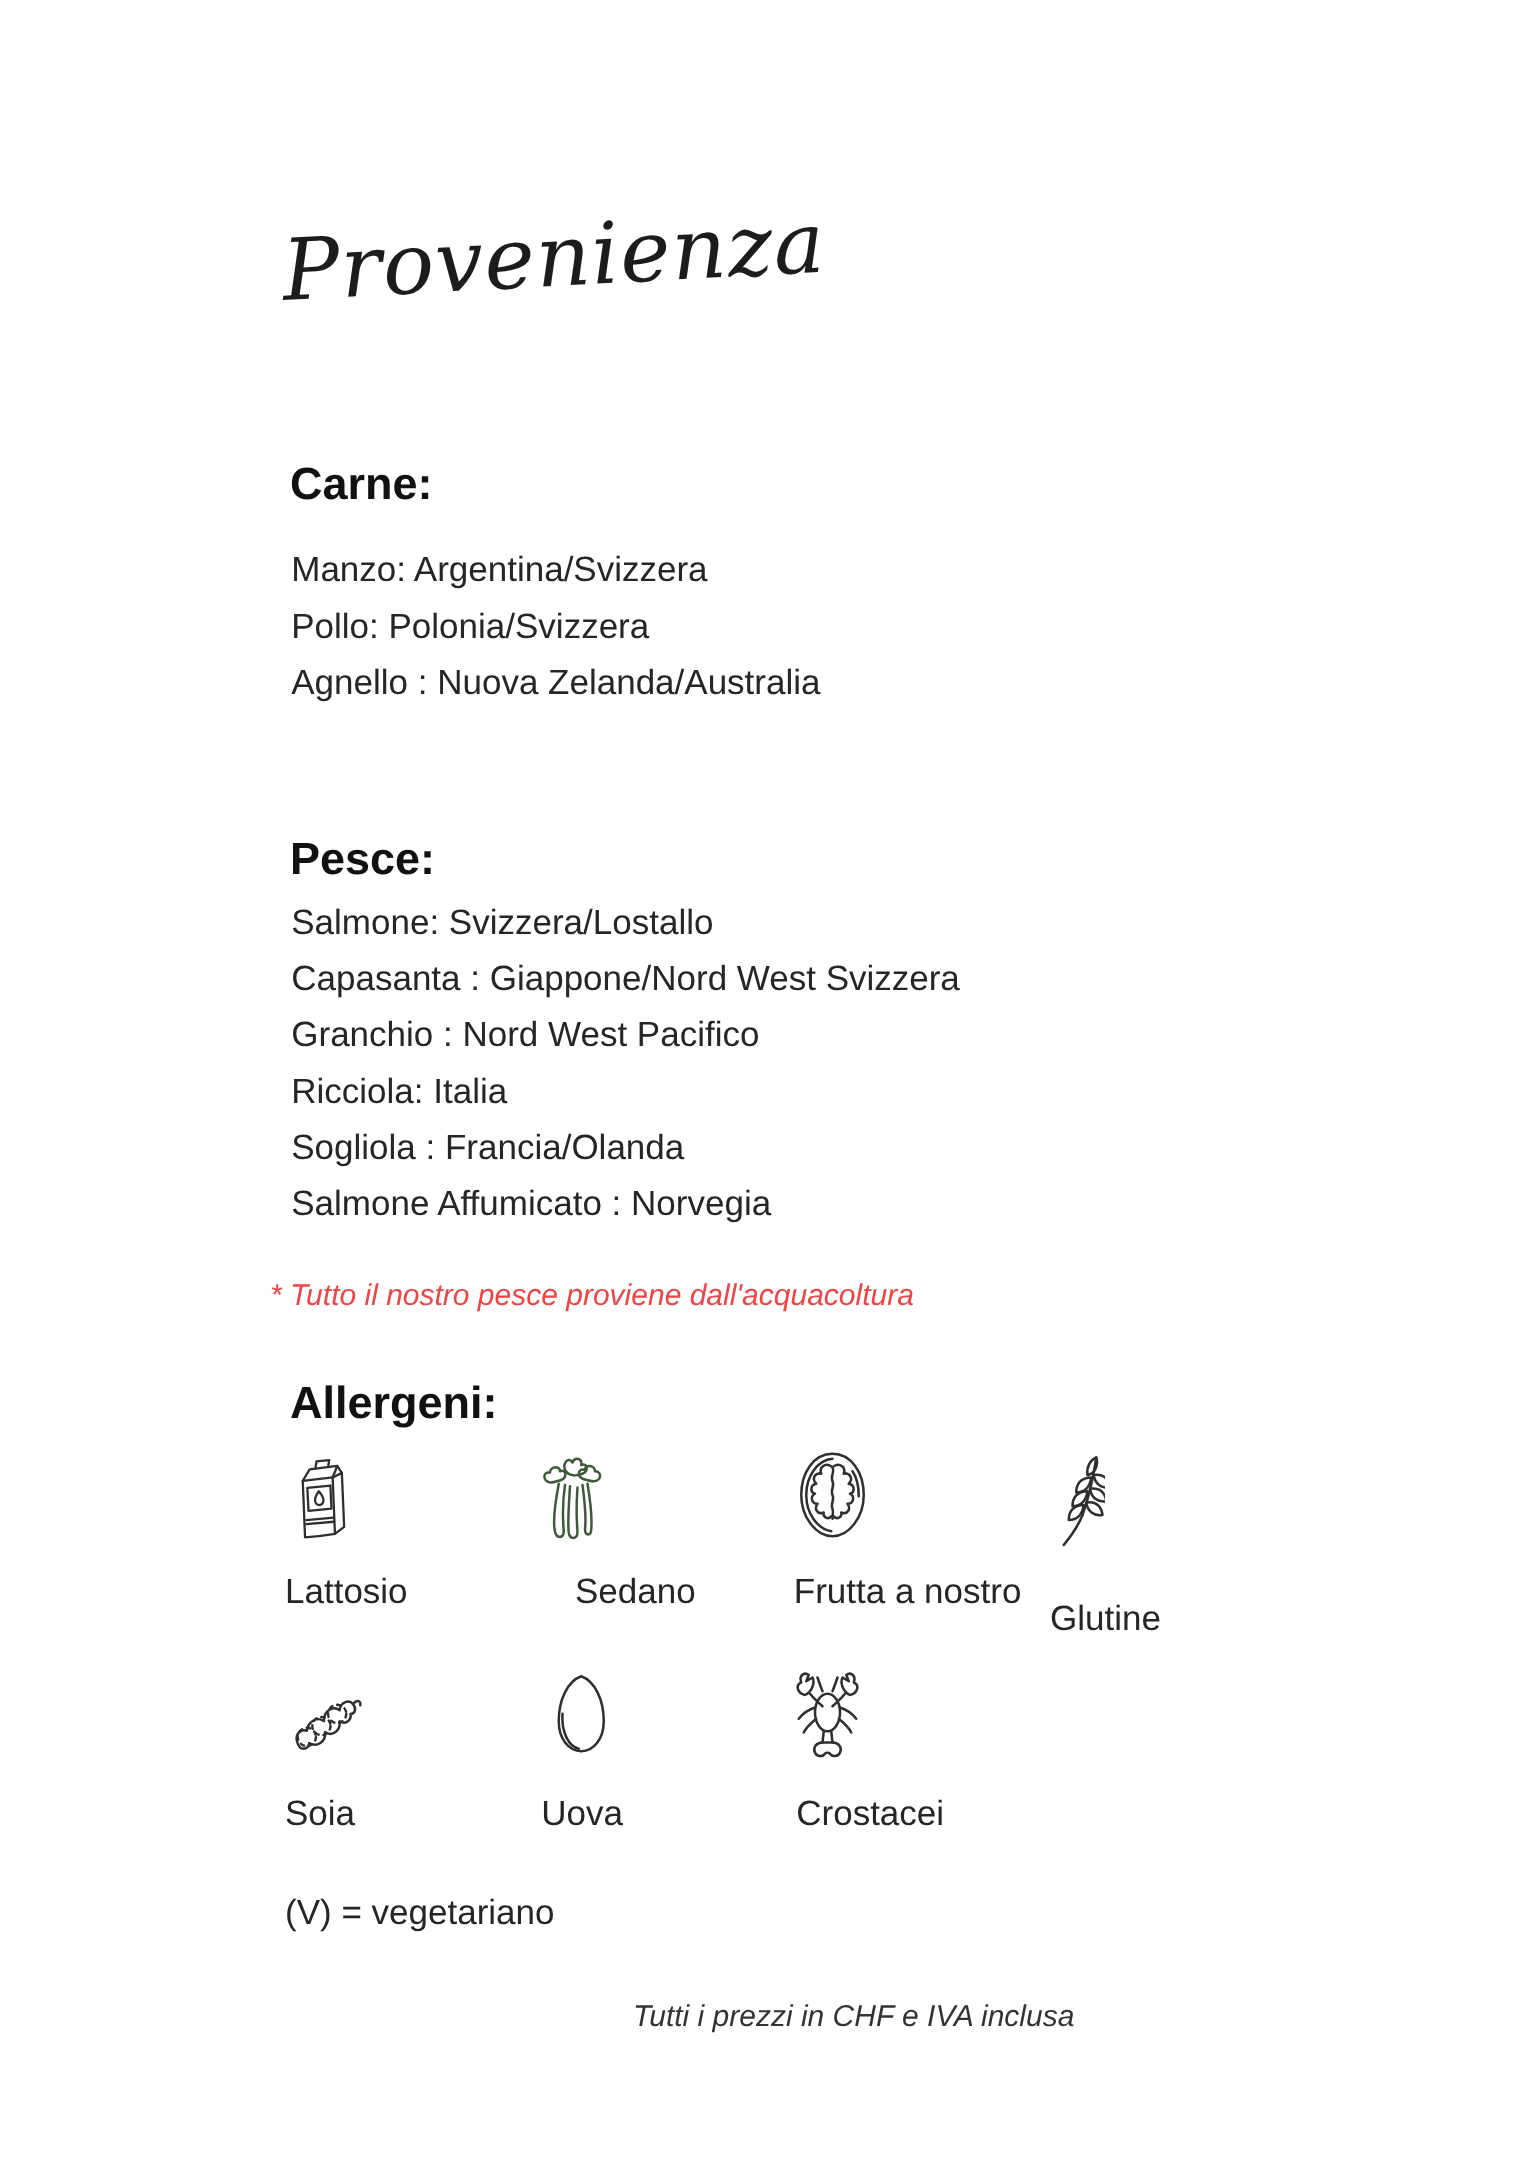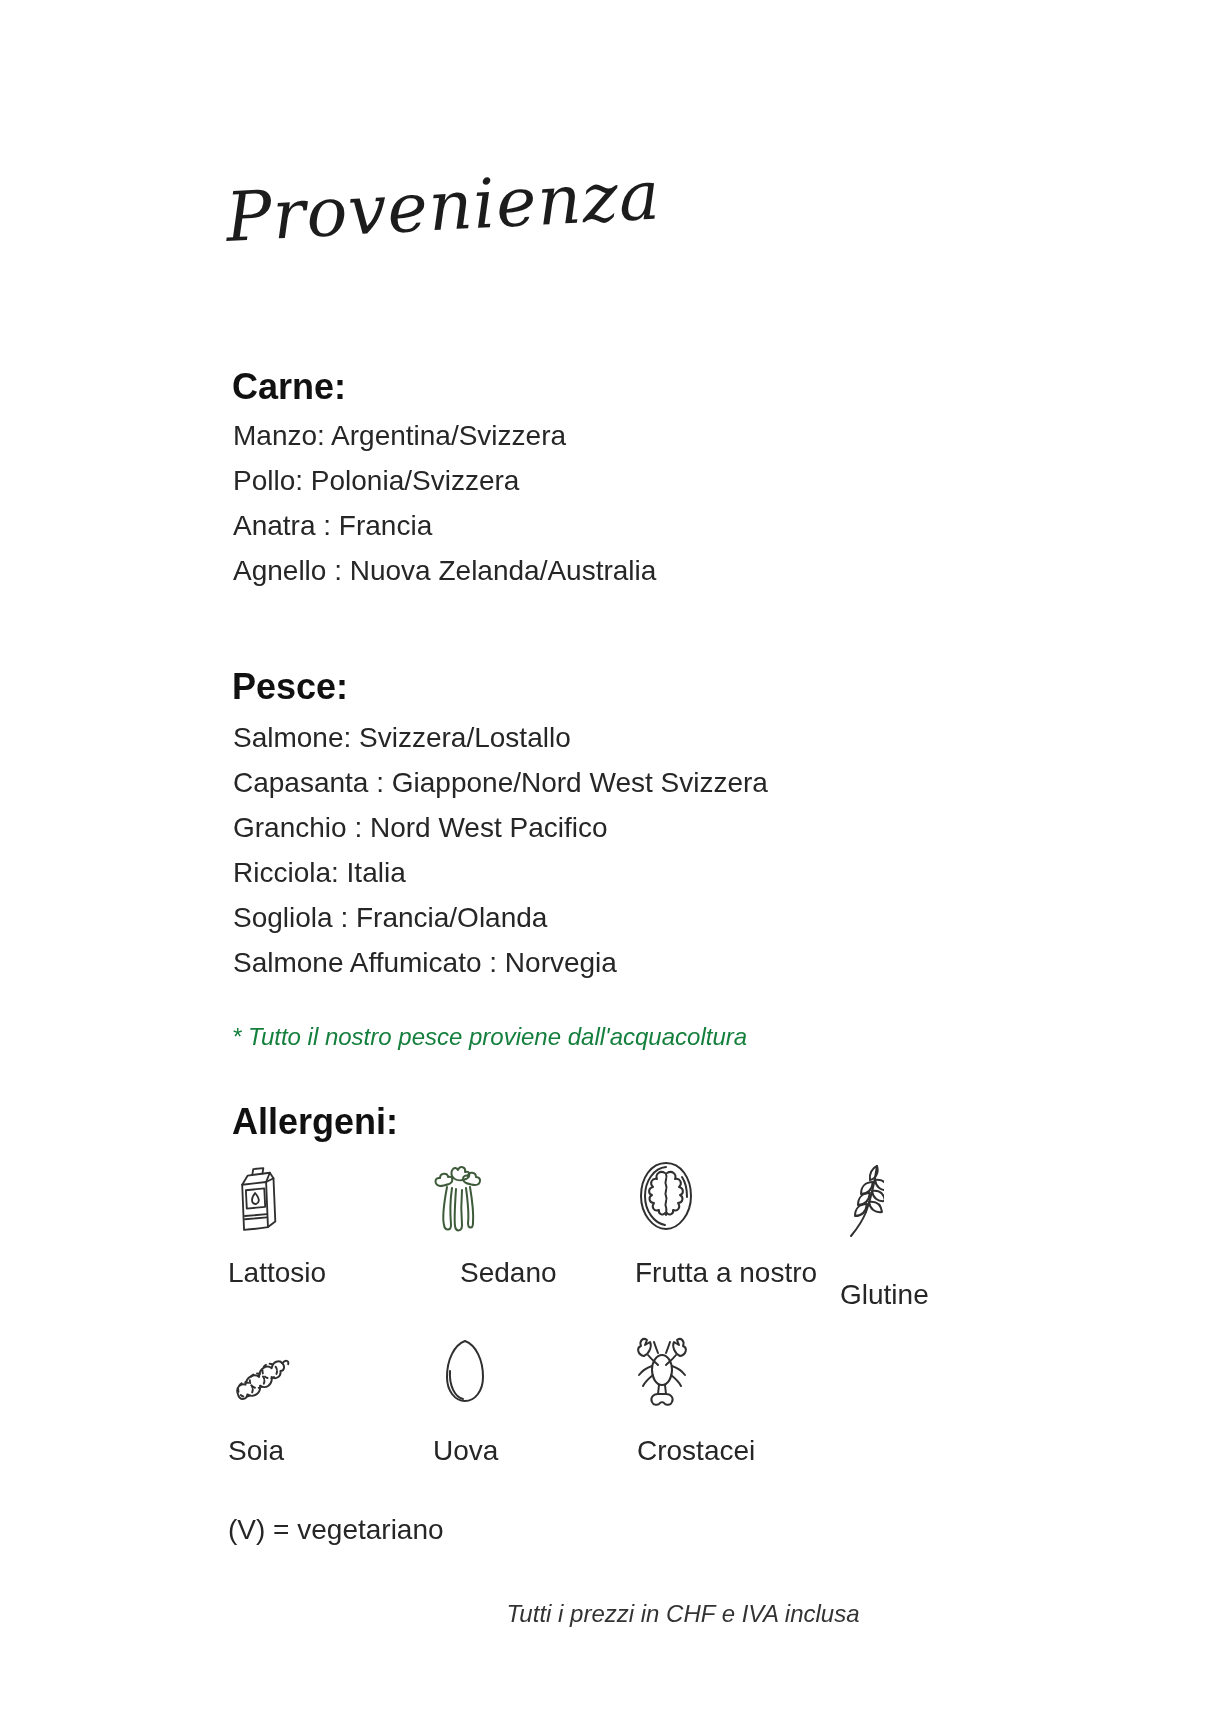--- a/index.html
+++ b/index.html
@@ -32,25 +32,25 @@
     white-space:nowrap;
   }
   .items{
     left:233px;
     font-size:28px;
     line-height:45px;
     white-space:nowrap;
   }
   .items div{white-space:nowrap;}
   .note{
-    left:232px;top:1022px;
+    left:216px;top:1022px;
     font-size:24px;
     font-style:italic;
     line-height:30px;
-    color:#15803d;
+    color:#ef4444;
     white-space:nowrap;
   }
   .allergen-label{
     font-size:28px;
     line-height:30px;
     white-space:nowrap;
   }
   .veg-note{
     left:228px;top:1515px;
     font-size:28px;
@@ -72,24 +72,23 @@
   .dashed{stroke-dasharray:3 4;}
 </style>
 </head>
 <body>
 
 <div class="page">
 
   <div class="abs title">Provenienza</div>
 
   <div class="abs heading" style="top:369px;">Carne:</div>
-  <div class="abs items" style="top:413px;">
+  <div class="abs items" style="top:433px;">
     <div>Manzo: Argentina/Svizzera</div>
     <div>Pollo: Polonia/Svizzera</div>
-    <div>Anatra : Francia</div>
     <div>Agnello : Nuova Zelanda/Australia</div>
   </div>
 
   <div class="abs heading" style="top:669px;">Pesce:</div>
   <div class="abs items" style="top:715px;">
     <div>Salmone: Svizzera/Lostallo</div>
     <div>Capasanta : Giappone/Nord West Svizzera</div>
     <div>Granchio : Nord West Pacifico</div>
     <div>Ricciola: Italia</div>
     <div>Sogliola : Francia/Olanda</div>

